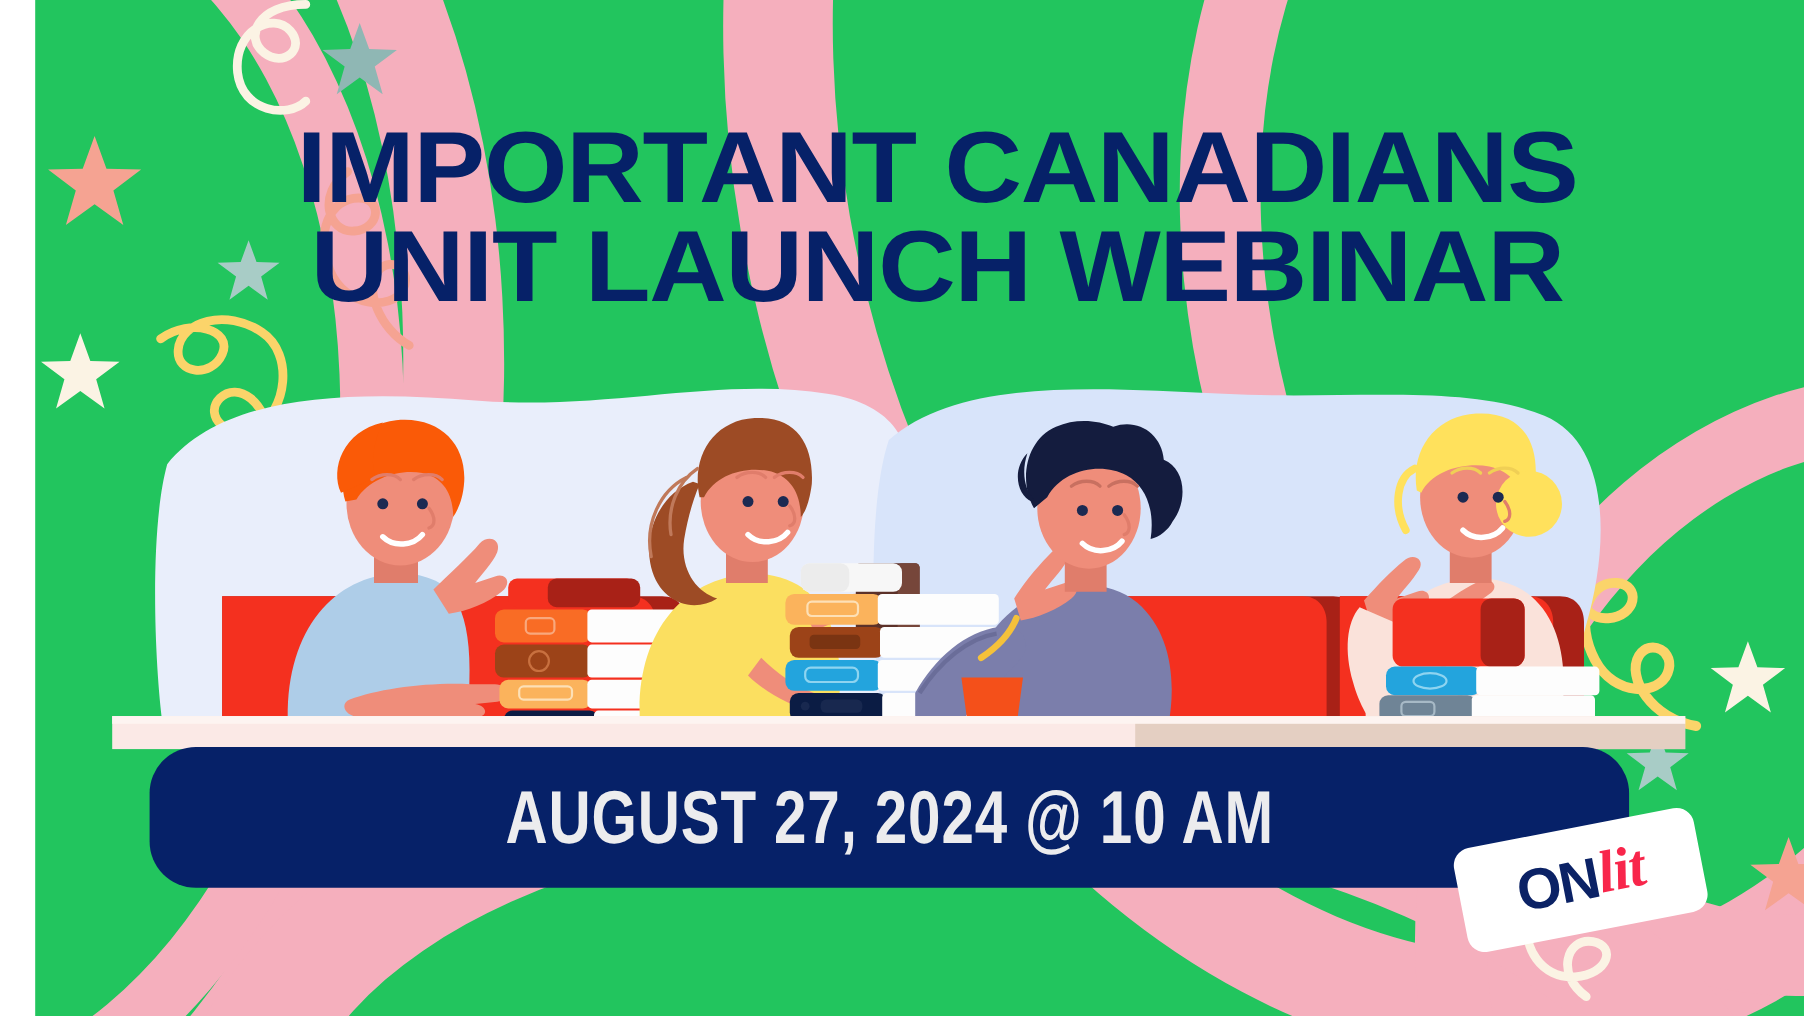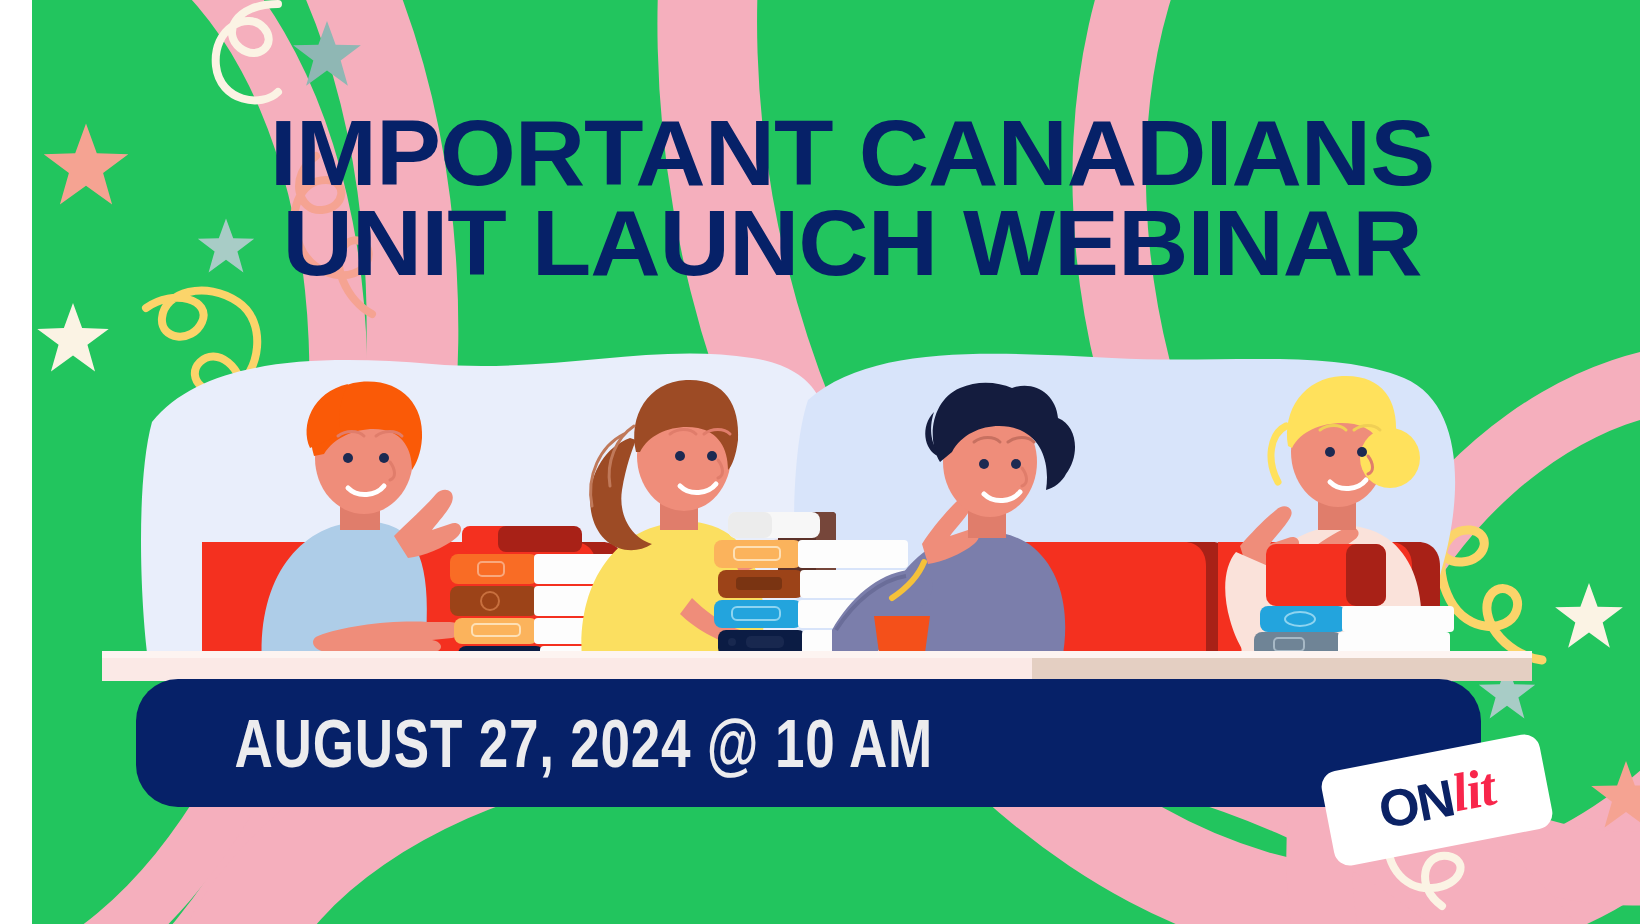--- a/index.html
+++ b/index.html
@@ -36,21 +36,21 @@
   }
 
   
   .illo{position:absolute;left:100px;top:330px;width:1420px;height:360px;z-index:20;}
   .illo svg{display:block;width:100%;height:100%;overflow:visible;}
 
   
   .date-banner{
     position:absolute;left:104px;top:679px;width:1345px;height:128px;
     background:#062168;border-radius:42px;z-index:50;
-    display:flex;align-items:center;
+    display:flex;align-items:center;justify-content:center;
   }
   .date-text{
     color:#ececee;font-weight:700;font-size:68px;letter-spacing:1px;
     transform:scaleX(0.78);white-space:nowrap;
     font-family:"Liberation Sans", sans-serif;
   }
 
   
   .logo-card{
     position:absolute;left:1294px;top:752px;width:222px;height:96px;

